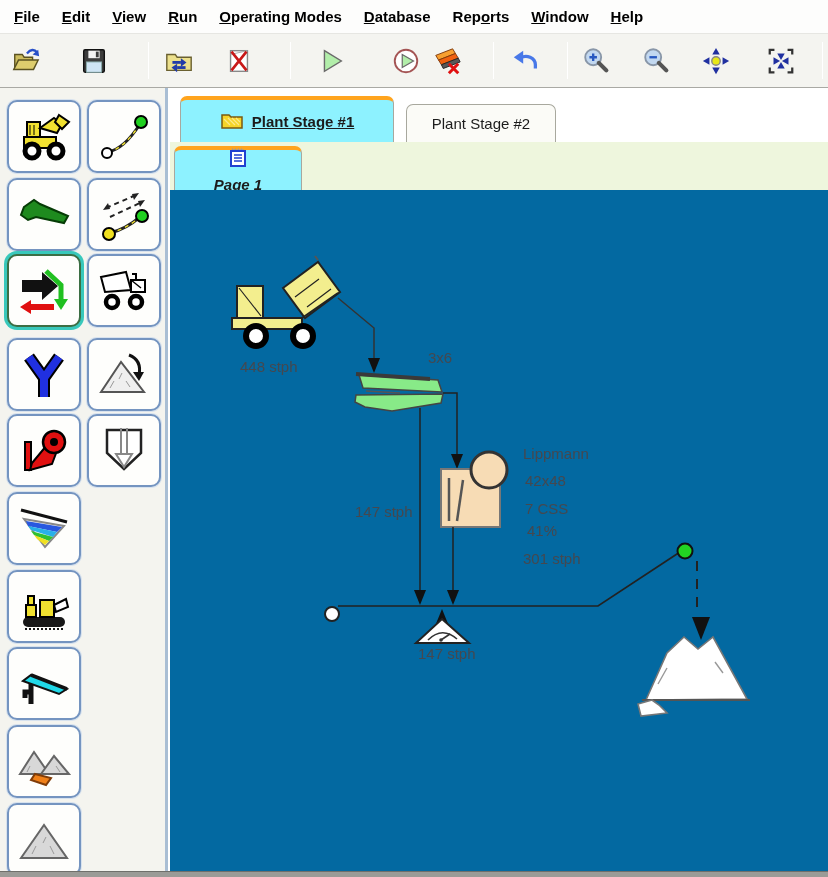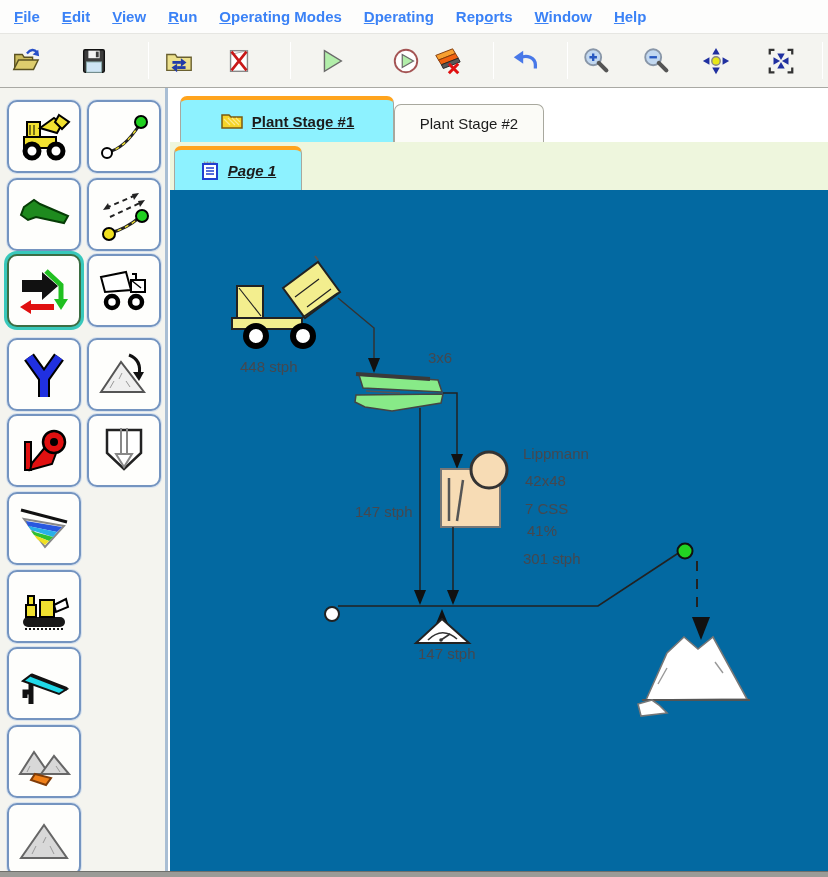--- a/index.html
+++ b/index.html
@@ -5,21 +5,21 @@
   * { margin:0; padding:0; box-sizing:border-box; }
   html,body { width:828px; height:877px; }
   body {
     position:relative; overflow:hidden; background:#ffffff;
     font-family:"Liberation Sans", sans-serif; color:#111;
   }
   
   .menubar { position:absolute; top:0; left:0; right:0; height:34px;
     background:#fdfdfc; display:flex; align-items:center; padding-left:3px;
     border-bottom:1px solid #e6e6e2; }
-  .menu-item { padding:0 11px; font-size:15px; font-weight:600; color:#3b82f6; white-space:nowrap; cursor:default; }
+  .menu-item { padding:0 11px; font-size:15px; font-weight:600; color:#000000; white-space:nowrap; cursor:default; }
   .mn { text-decoration:underline; }
   
   .toolbar { position:absolute; top:34px; left:0; right:0; height:54px;
     background:#f4f4f0; border-bottom:1px solid #a9a9a4; }
   .tbtn { position:absolute; top:11px; width:32px; height:32px; border:none; background:transparent; padding:1px; }
   .tbtn svg { width:30px; height:30px; display:block; }
   .tsep { position:absolute; top:8px; width:1px; height:37px; background:#b9b9b4; border-right:1px solid #ffffff; }
   
   .palette { position:absolute; top:88px; left:0; width:168px; bottom:6px;
     background:#f4f4ef; border-right:3px solid #a9bed4; overflow:hidden; }
@@ -30,43 +30,43 @@
   .tool.selected { box-shadow:0 0 0 3px #38c8bb; border-color:#3c6e44; }
   
   .stage-row { position:absolute; left:170px; top:96px; right:0; height:46px;
     background:#ffffff; display:flex; align-items:flex-end;padding-left:10px; }
   .page-strip { position:absolute; left:170px; top:142px; right:0; height:48px;
     background:#eef6dd; display:flex; align-items:flex-end; padding-left:4px; }
   .tab { display:flex; align-items:center; justify-content:center; gap:8px;
     border:1px solid #a8a89e; border-bottom:none; border-radius:7px 7px 0 0;
     padding:0 13px; font-size:15px; color:#1c1c1c; background:#fbfbf7;
     height:38px; white-space:nowrap; cursor:default; }
-  .tab + .tab { margin-left:0; }
+  .tab + .tab { margin-left:12px; }
   .tab.active { background:#8df2ff; height:46px; border-top:4px solid #ffa41e; font-weight:bold; }
   .tab.active .lbl { text-decoration:underline; }
-  .page-strip .tab { height:38px; }
+  .page-strip .tab { height:38px;flex-direction:column; }
   .page-strip .tab.active { height:44px; font-style:italic; }
   .tab svg { flex:0 0 auto; }
   
   .canvas { position:absolute; left:170px; top:190px; right:0; bottom:6px; background:#0369a1; }
   .canvas svg text { font-family:"Liberation Sans",sans-serif; font-size:15px; fill:#45484f; }
   
   .bottom-strip { position:absolute; left:0; right:0; bottom:0; height:6px;
     background:#9b9b97; border-top:1px solid #6f6f6b; }
 </style>
 </head>
 <body>
 
 <div class="menubar">
   <span class="menu-item"><span></span><span class="mn">F</span><span>ile</span></span>
   <span class="menu-item"><span></span><span class="mn">E</span><span>dit</span></span>
   <span class="menu-item"><span></span><span class="mn">V</span><span>iew</span></span>
   <span class="menu-item"><span></span><span class="mn">R</span><span>un</span></span>
   <span class="menu-item"><span></span><span class="mn">O</span><span>perating Modes</span></span>
-  <span class="menu-item"><span></span><span class="mn">D</span><span>perating</span></span>
+  <span class="menu-item"><span></span><span class="mn">D</span><span>atabase</span></span>
   <span class="menu-item"><span>Rep</span><span class="mn">o</span><span>rts</span></span>
   <span class="menu-item"><span></span><span class="mn">W</span><span>indow</span></span>
   <span class="menu-item"><span></span><span class="mn">H</span><span>elp</span></span>
 </div>
 
 <div class="toolbar">
   <button class="tbtn" style="left:10px">
     <svg viewBox="0 0 32 32">
       <path d="M4 25 V9 h8 l2 3 h9 v4" fill="#cdbd5e" stroke="#5a5220" stroke-width="1.5"></path>
       <path d="M3 25 L8 15 h21 l-5 10 z" fill="#ddcd6d" stroke="#5a5220" stroke-width="1.5"></path>

